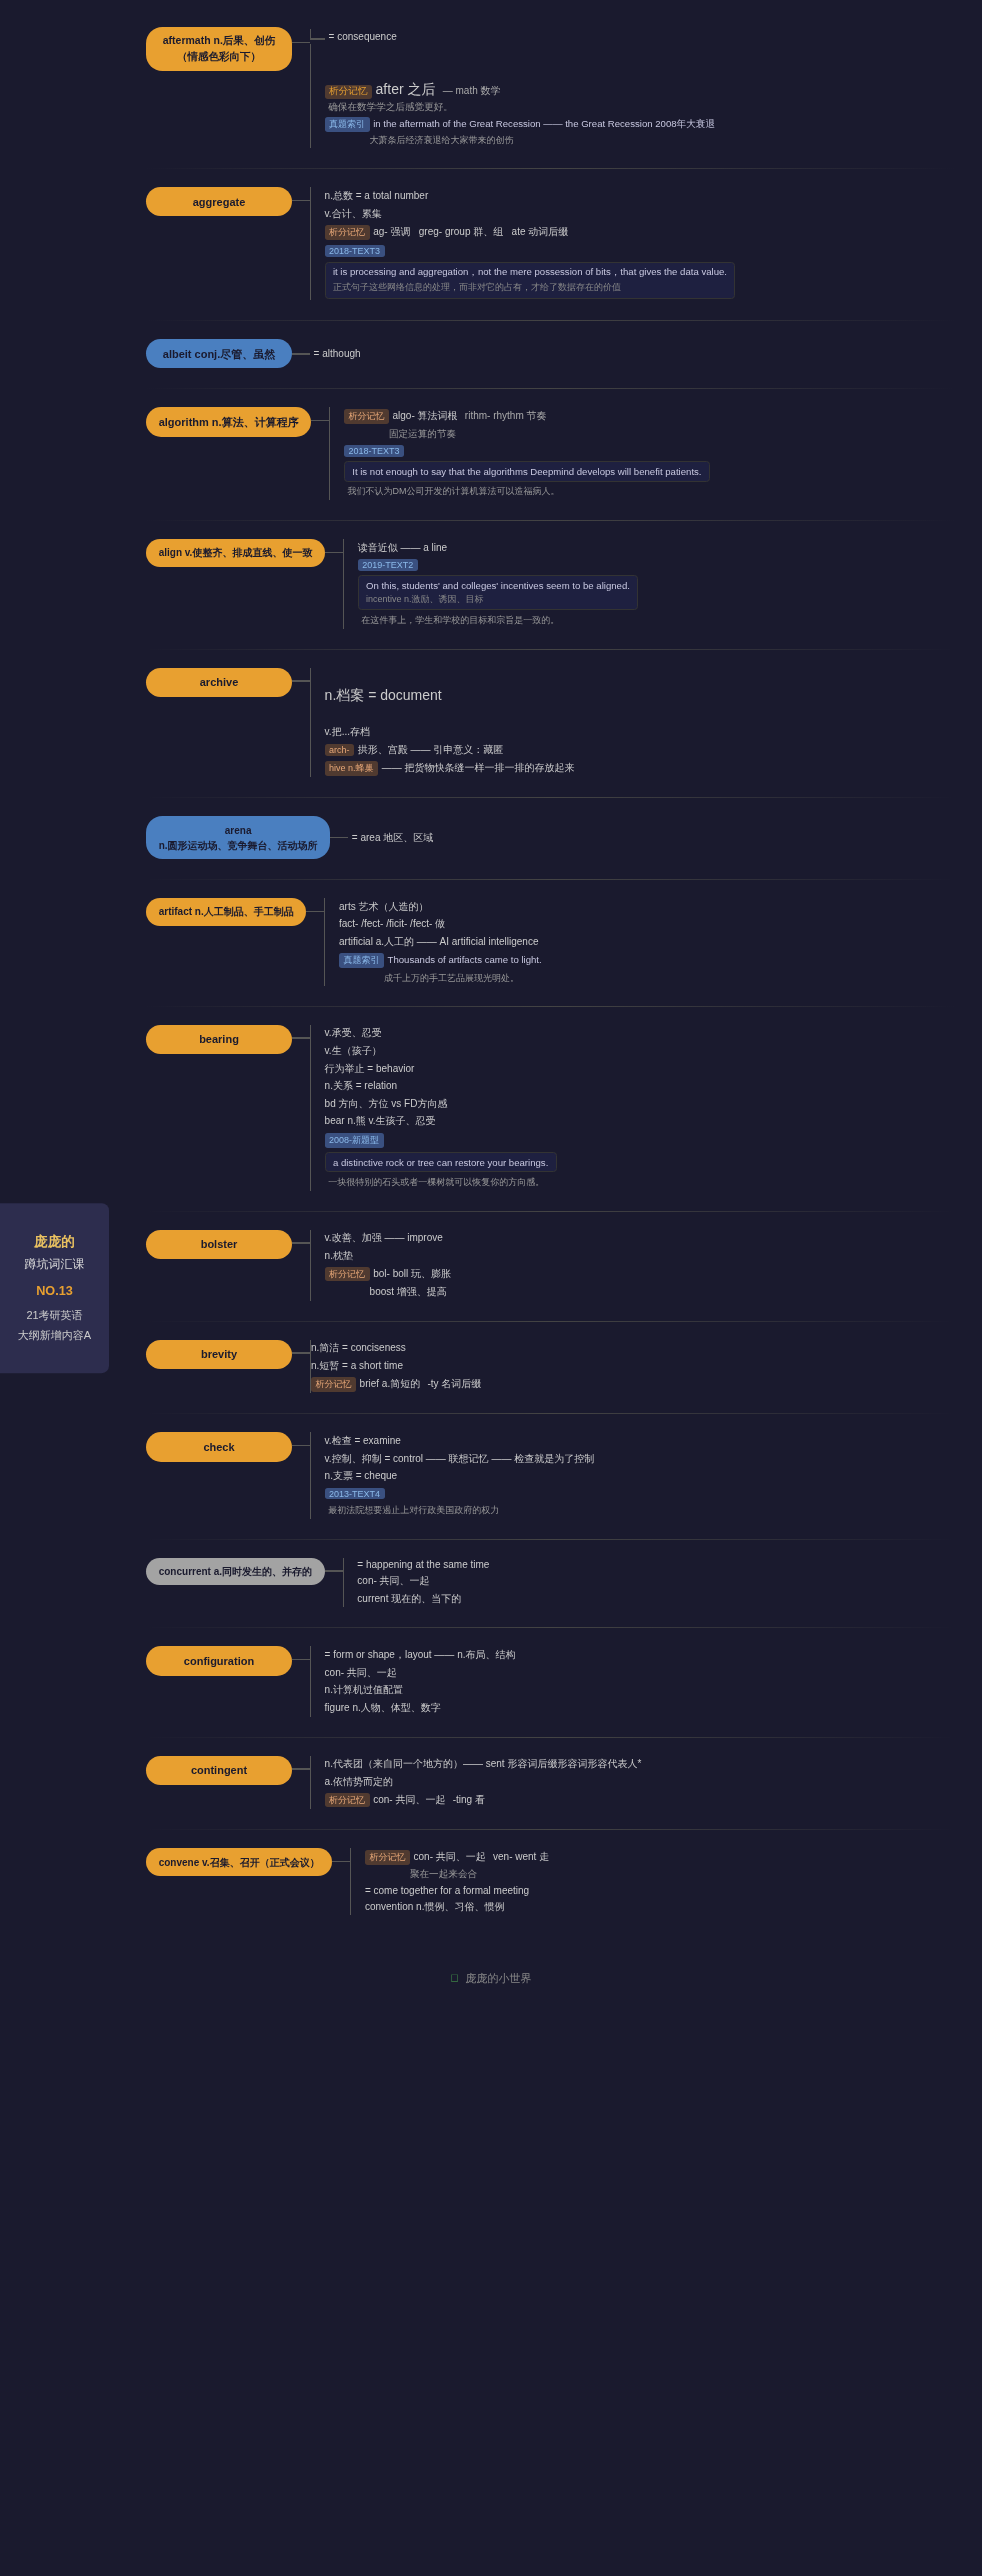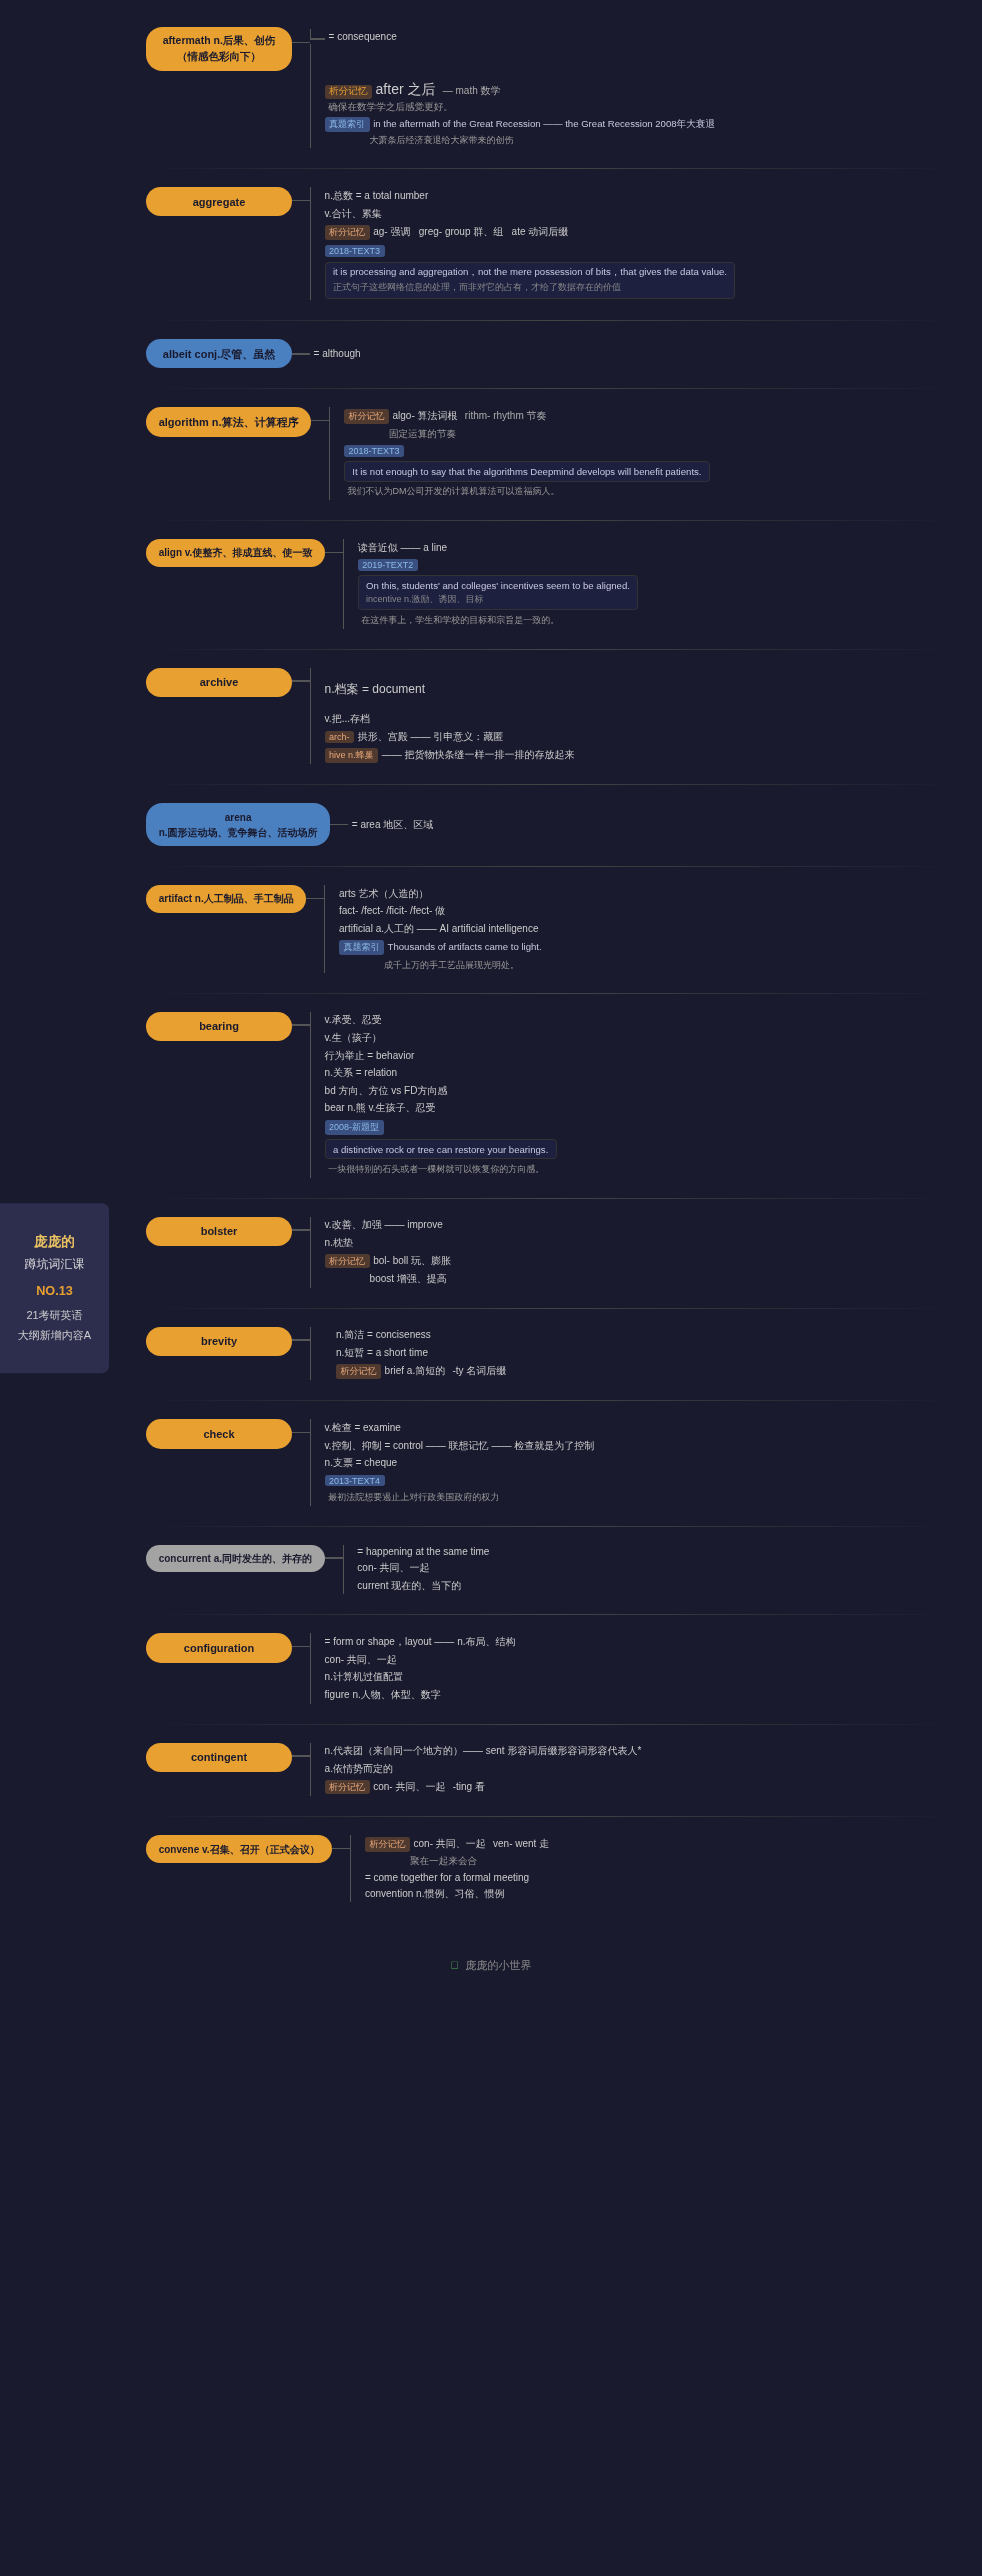--- a/index.html
+++ b/index.html
@@ -212,21 +212,21 @@
       </div>
     </div>
 
     <div class="section-divider"></div>
 
     <div class="vocab-entry">
       <div style="display:flex;align-items:flex-start;">
         <div class="vocab-node color-orange">archive</div>
         <div style="width:18px;height:1.4px;background:#555;margin-top:12.7px;flex-shrink:0;"></div>
         <div style="display:flex;flex-direction:column;border-left:1.4px solid #555;padding-left:13.6px;">
-          <div style="font-size:12px;color:#ccc;margin:13px 0;">n.档案 = document</div>
+          <div style="font-size:14px;color:#ccc;margin:19px 0;">n.档案 = document</div>
           <div style="font-size:10px;color:#ccc;margin:1.8px 0;">v.把...存档</div>
           <div style="display:flex;align-items:baseline;margin:1.8px 0;">
             <span class="fenjie-tag" style="background:#503a30;color:#e8a878;font-size:9px;padding:0.9px 4.5px;border-radius:2.7px;margin-right:3.6px;">arch-</span>
             <span style="font-size:10px;color:#ccc;">拱形、宫殿 —— 引申意义：藏匿</span>
           </div>
           <div style="display:flex;align-items:baseline;margin:1.8px 0;">
             <span class="fenjie-tag" style="background:#503a30;color:#e8a878;font-size:9px;padding:0.9px 4.5px;border-radius:2.7px;margin-right:3.6px;">hive n.蜂巢</span>
             <span style="font-size:10px;color:#ccc;">—— 把货物快条缝一样一排一排的存放起来</span>
           </div>
         </div>
@@ -305,21 +305,21 @@
         </div>
       </div>
     </div>
 
     <div class="section-divider"></div>
 
     <div class="vocab-entry">
       <div style="display:flex;align-items:flex-start;">
         <div class="vocab-node color-orange">brevity</div>
         <div style="width:18px;height:1.4px;background:#555;margin-top:12.7px;flex-shrink:0;"></div>
-        <div style="display:flex;flex-direction:column;border-left:1.4px solid #555;padding-left:25px;">
+        <div style="display:flex;flex-direction:column;border-left:1.4px solid #555;padding-left:0;">
           <div style="font-size:10px;color:#ccc;margin:1.8px 0;">n.简洁 = conciseness</div>
           <div style="font-size:10px;color:#ccc;margin:1.8px 0;">n.短暂 = a short time</div>
           <div style="display:flex;align-items:baseline;margin:1.8px 0;">
             <span class="fenjie-tag" style="background:#503a30;color:#e8a878;font-size:9px;padding:0.9px 4.5px;border-radius:2.7px;margin-right:3.6px;">析分记忆</span>
             <span style="font-size:10px;color:#ccc;">brief a.简短的</span>
             <span style="font-size:10px;color:#ccc;margin-left:7.3px;">-ty 名词后缀</span>
           </div>
         </div>
       </div>
     </div>

